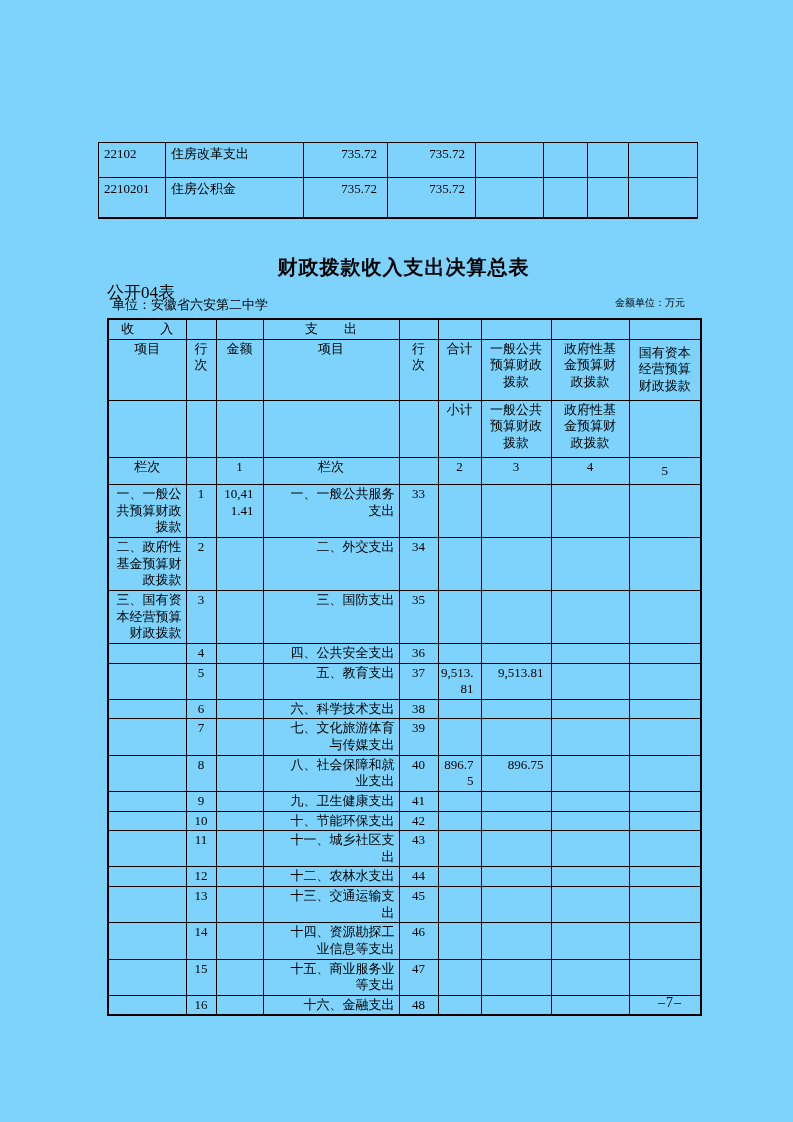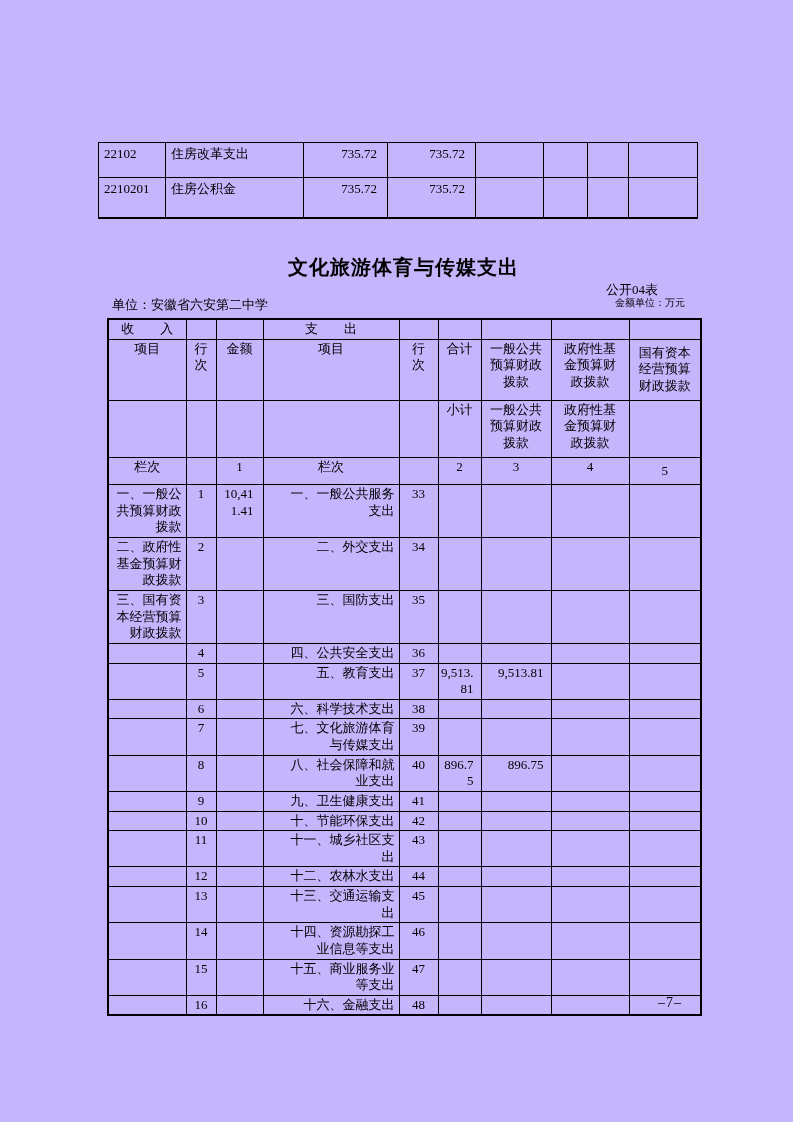--- a/index.html
+++ b/index.html
@@ -1,19 +1,19 @@
 <!DOCTYPE html>
 <html><head>
 <meta charset="utf-8">
 <style>
   * { margin:0; padding:0; box-sizing:border-box; }
   html,body { background:#e8e8e8; }
   .page {
     position:relative; width:793px; height:1122px; margin:0 auto;
-    background:#c4b5fd; color:#000;
+    background:#7dd3fc; color:#000;
     font-family:"Liberation Serif","DejaVu Serif",serif;
     overflow:hidden;
   }
 
   
   .top-table {
     position:absolute; left:98px; top:142px; width:599px;
     border-collapse:collapse; table-layout:fixed;
     font-size:13px;
   }
@@ -27,21 +27,21 @@
   .top-table { border-bottom:2px solid #000; }
 
   
   .doc-title {
     position:absolute; left:107px; top:254px; width:593px;
     text-align:center; font-family:"Liberation Sans","DejaVu Sans",sans-serif;
     font-weight:bold; font-size:20px; letter-spacing:1px;
   }
   .table-code {
     position:absolute; left:107px; top:281px; width:551px;
-    text-align:right; font-size:13px;
+    font-size:17px;
   }
   .meta-unit { position:absolute; left:112px; top:296px; font-size:13px; }
   .meta-amount { position:absolute; left:107px; top:296px; width:578px; text-align:right; font-size:10px; }
 
   
   .main-table {
     position:absolute; left:107px; top:318px; width:593px;
     border-collapse:collapse; table-layout:fixed;
     font-size:13px; border:2px solid #000;
   }
@@ -125,21 +125,21 @@
           <td>735.72</td>
           <td>735.72</td>
           <td></td>
           <td></td>
           <td></td>
           <td></td>
         </tr>
       </tbody>
   </table>
 
-  <div class="doc-title">文化旅游体育与传媒支出</div>
+  <div class="doc-title">财政拨款收入支出决算总表</div>
   <div class="table-code">公开04表</div>
   <div class="meta-unit">单位：安徽省六安第二中学</div>
   <div class="meta-amount">金额单位：万元</div>
 
   <table class="main-table">
     <colgroup>
       <col style="width:78px">
         <col style="width:30px">
         <col style="width:47px">
         <col style="width:136px">

